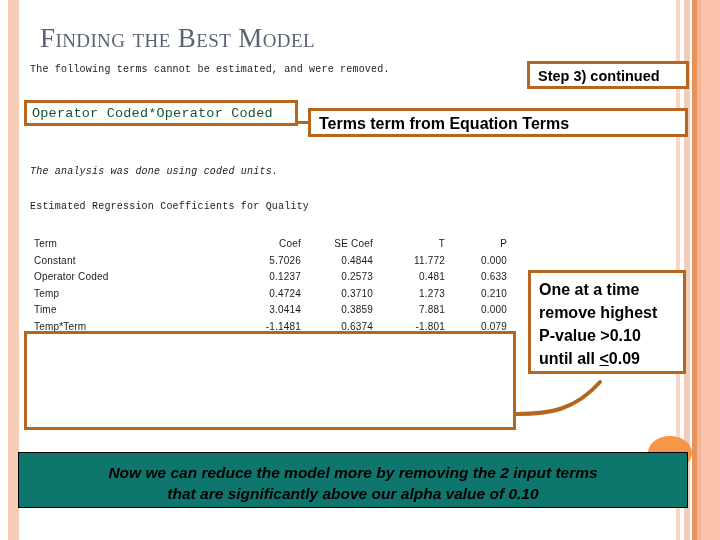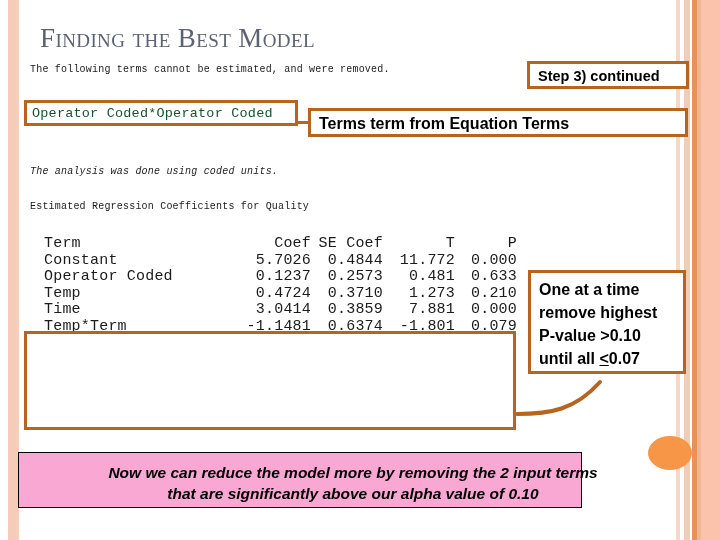--- a/index.html
+++ b/index.html
@@ -129,24 +129,24 @@
     font-family: "Liberation Sans", sans-serif;
     font-size: 14.5px;
     font-weight: bold;
     color: #000000;
     white-space: nowrap;
   }
 
   
   .reg-table {
     position: absolute;
-    left: 44px;
+    left: 34px;
     top: 236px;
-    font-family: Liberation Mono, monospace;
-    font-size: 15px;
+    font-family: Liberation Sans, sans-serif;
+    font-size: 10px;
     color: #1b1b1b;
     border-collapse: collapse;
     letter-spacing: 0.2px;
   }
   .reg-table td {
     padding: 0 0 0 0;
     height: 16.5px;
     line-height: 16.5px;
     white-space: pre;
     vertical-align: top;
@@ -202,24 +202,24 @@
     height: 34px;
     background: #f79646;
     border-radius: 50%;
   }
 
   
   .bottom-banner {
     position: absolute;
     left: 18px;
     top: 452px;
-    width: 564px;
+    width: 670px;
     height: 56px;
     border: 1.5px solid #000000;
-    background: #f9a8d4;
+    background: #0f766e;
     box-sizing: border-box;
   }
   .bottom-banner .txt {
     position: absolute;
     left: 10px;
     top: 9px;
     width: 648px;
     text-align: center;
     font-family: "Liberation Sans", sans-serif;
     font-size: 15.5px;
@@ -342,21 +342,21 @@
   <div class="box-orange rows-box"></div>
 
   <svg class="curve-svg" viewBox="0 0 130 62">
     <path d="M 12 46 C 45 46, 70 42, 95 14" stroke="#b5651d" stroke-width="4" fill="none" stroke-linecap="round"></path>
   </svg>
 
   <div class="box-orange callout-onetime">
     <div class="txt"><span>One at a time</span>
 <span>remove highest</span>
 <span>P-value &gt;0.10</span>
-<span>until all </span><span class="u">&lt;</span><span>0.07</span></div>
+<span>until all </span><span class="u">&lt;</span><span>0.09</span></div>
   </div>
 
   <div class="ellipse-deco"></div>
 
   <div class="bottom-banner">
     <div class="txt"><span>Now we can reduce the model more by removing the 2 input terms</span><br><span>that are significantly above our alpha value of 0.10</span></div>
   </div>
 
 </div>
 

